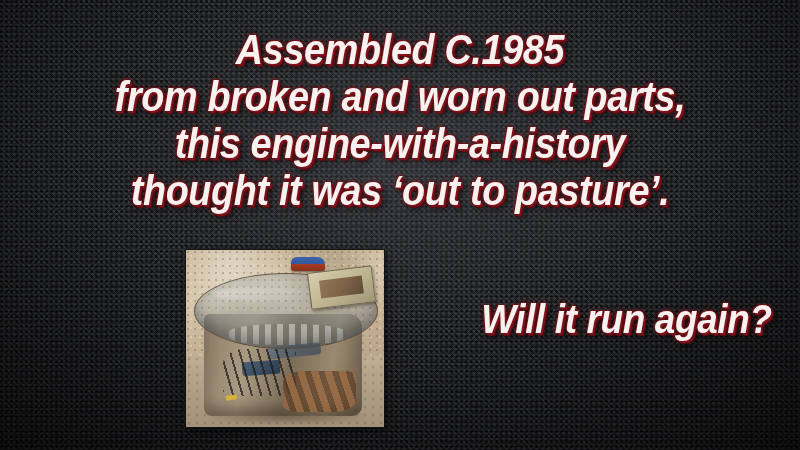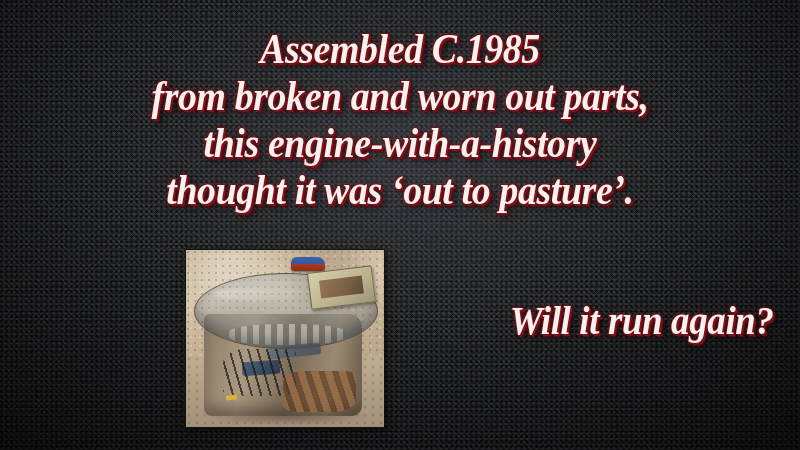--- a/index.html
+++ b/index.html
@@ -6,21 +6,21 @@
     margin: 0;
     padding: 0;
     background: #000;
   }
   #slide {
     position: relative;
     width: 800px;
     height: 450px;
     overflow: hidden;
     background-color: #26282c;
-    font-family: Liberation Serif, serif;
+    font-family: Liberation Sans, sans-serif;
   }
 
   
   .bg-base {
     position: absolute;
     inset: 0;
     background-color: #2a2c30;
   }
   .bg-weave {
     position: absolute;

